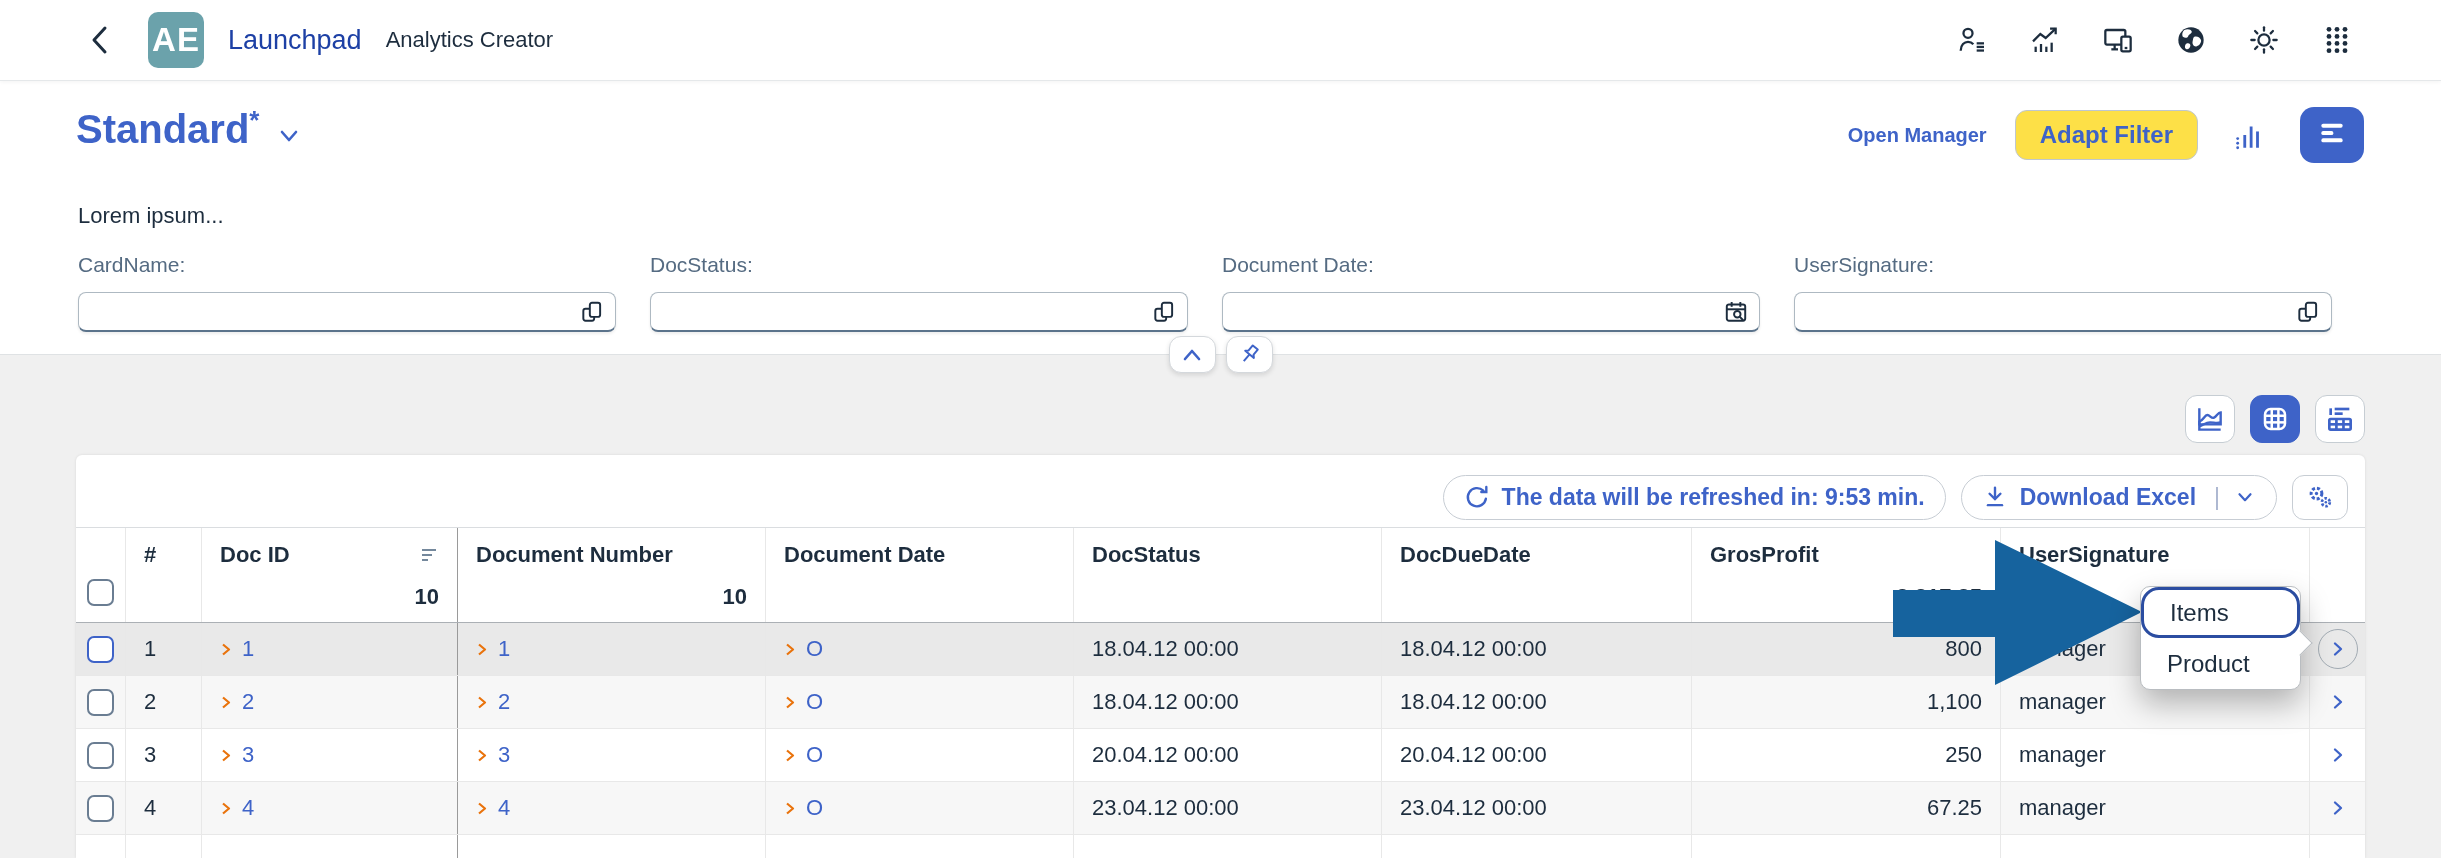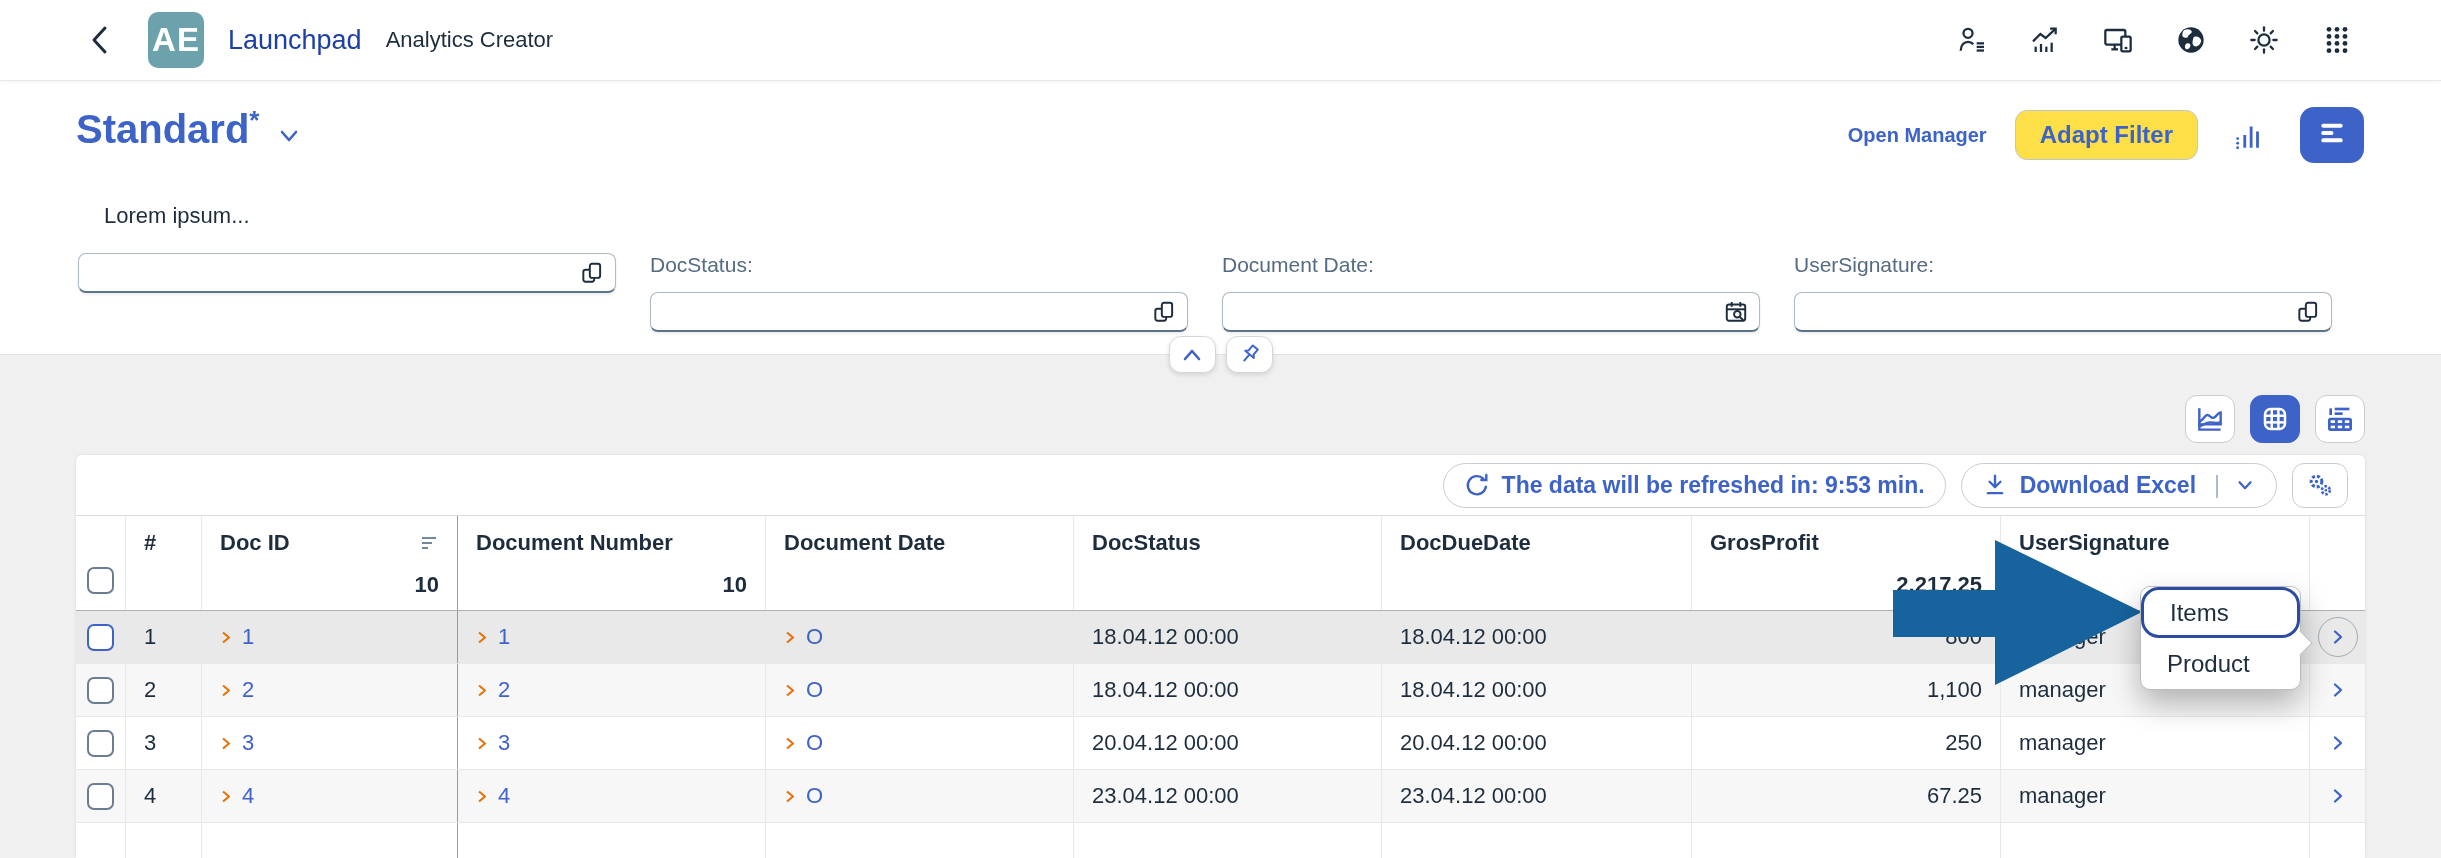--- a/index.html
+++ b/index.html
@@ -29,21 +29,21 @@
   .variant-title { font-size:40px; font-weight:700; color:#3E63C8; line-height:1.1;}
   .variant-star { font-size:26px; font-weight:700; color:#3E63C8; margin-top:-2px;}
   .variant-caret { margin:18px 0 0 16px; }
   .variant-actions { margin-left:auto; display:flex; align-items:center; gap:28px; }
   .link-btn { font-size:20px; font-weight:600; color:#3E63C8; cursor:pointer; white-space:nowrap; }
   .adapt-filter-btn { height:50px; padding:0 24px; display:flex; align-items:center; border:1px solid #BFC7CE;
                       border-radius:12px; color:#3E63C8; font-size:24px; font-weight:600; background:#fde047; cursor:pointer;}
   .icon-only-btn { width:46px; height:46px; display:flex; align-items:center; justify-content:center; border-radius:12px; cursor:pointer;}
   .primary-sq-btn { width:64px; height:56px; background:#3E63C8; border-radius:14px; display:flex; align-items:center; justify-content:center; cursor:pointer;}
 
-  .description { padding:40px 0 0 104px; font-size:22px; color:#1D2D3E; }
+  .description { padding:40px 0 0 78px; font-size:22px; color:#1D2D3E; }
 
   .filters-row { display:flex; gap:34px; padding:24px 0 0 78px; }
   .filter-field { width:538px; }
   .filter-label { font-size:21px; color:#556B82; margin-bottom:15px; }
   .filter-input { height:40px; background:#fff; border:1px solid #AEB9C2; border-bottom:2px solid #5B738B;
                   border-radius:8px; display:flex; align-items:center; box-shadow:0 2px 3px rgba(0,0,0,.07); cursor:text;}
   .filter-input input { flex:1; border:none; outline:none; height:100%; font-size:21px; padding:0 12px;
                         font-family:"Liberation Sans",sans-serif; background:transparent; }
   .vh-icon { margin-right:10px; cursor:pointer; }
 
@@ -56,21 +56,21 @@
   .content { position:relative; height:503px; background:#F0F0F0; }
   .view-switch { position:absolute; top:40px; right:76px; display:flex; gap:15px; }
   .vs-btn { width:50px; height:48px; background:#fff; border:1px solid #C6CDD3; border-radius:12px;
             display:flex; align-items:center; justify-content:center; cursor:pointer;}
   .vs-btn.active { background:#3E63C8; border-color:#3E63C8; }
 
   .panel { position:absolute; left:76px; top:100px; width:2289px; height:403px; background:#fff;
            border-radius:6px 6px 0 0; box-shadow:0 0 3px rgba(0,0,0,.10); }
 
   .panel-toolbar { height:61px; display:flex; align-items:center; justify-content:flex-end; gap:15px;
-                   padding-right:17px; border-bottom:1px solid #DADDE0;}
+                   padding-right:17px; border-bottom:1px solid #DADDE0;margin-top:12px;}
   .pill { height:45px; border:1px solid #C7CDD4; border-radius:23px; background:#fff; display:flex;
           align-items:center; gap:12px; padding:0 20px; color:#3E63C8; font-size:23px; font-weight:600; cursor:pointer; white-space:nowrap;}
   .pill .divider { color:#A9B4CF; font-weight:400; margin:0 2px 0 6px; }
   .settings-btn { width:56px; height:45px; border:1px solid #C7CDD4; border-radius:12px; background:#fff;
                   display:flex; align-items:center; justify-content:center; cursor:pointer;}
 
   
   .trow { display:grid; grid-template-columns:50px 76px 256px 308px 308px 308px 310px 309px 309px 55px; }
   .cell { border-right:1px solid #E8E8E8; padding:0 18px; display:flex; align-items:center; font-size:22px; overflow:hidden;}
   .cell:last-child { border-right:none; }
@@ -218,20 +218,21 @@
           <rect x="4" y="19" width="0" height="0"></rect>
         </svg>
       </span>
     </div>
   </div>
 
   <div class="description">Lorem ipsum...</div>
 
   <div class="filters-row">
     <div class="filter-field">
+      <div class="filter-label">CardName:</div>
       <div class="filter-input">
         <input type="text" value="" style="">
         <span class="vh-icon">
           <svg width="26" height="26" viewBox="0 0 24 24" fill="none" stroke="#1D2D3E" stroke-width="1.8">
             <rect x="4" y="9" width="10" height="11" rx="2"></rect>
               <rect x="10" y="3.5" width="9.5" height="13" rx="2" fill="#fff"></rect>
           </svg>
         </span>
       </div>
     </div>

